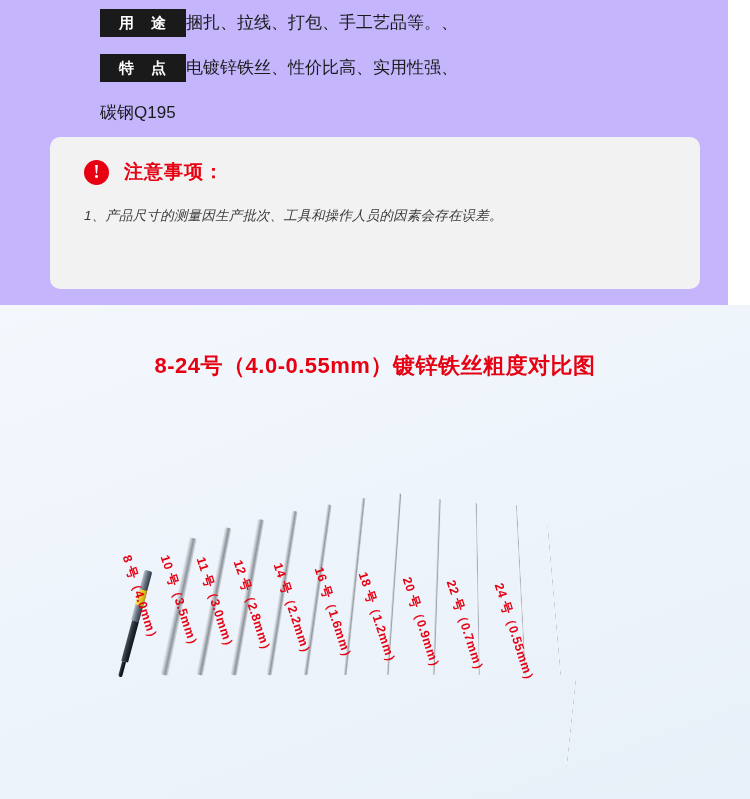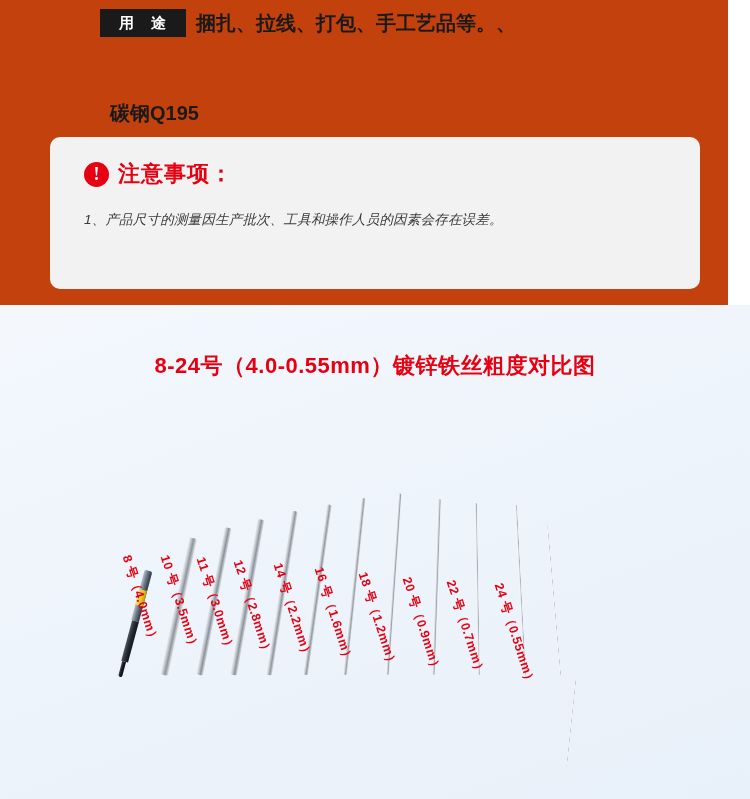--- a/index.html
+++ b/index.html
@@ -10,21 +10,21 @@
     width: 750px;
     height: 799px;
     background: #ffffff;
     font-family: "Liberation Sans", sans-serif;
     overflow: hidden;
   }
   .page {
     position: relative;
     width: 728px;
     height: 799px;
-    background: #c2410c;
+    background: #c4b5fd;
   }
 
   
   .spec-table {
     position: absolute;
     left: 100px;
     top: 6px;
     width: 560px;
   }
   .spec-row {
@@ -41,26 +41,25 @@
     font-size: 15px;
     font-weight: bold;
     display: flex;
     align-items: center;
     justify-content: space-around;
     letter-spacing: 1px;
     padding: 0 8px;
     box-sizing: border-box;
   }
   .spec-val {
-    margin-left: 10px;
-    font-size: 20px;
+    margin-left: 0;
+    font-size: 17px;
     color: #1a1a1a;
     line-height: 28px;
     white-space: nowrap;
-    font-weight: bold;
   }
 
   
   .notice {
     position: absolute;
     left: 50px;
     top: 137px;
     width: 650px;
     height: 152px;
     background: #f2f2f2;
@@ -79,23 +78,23 @@
     border-radius: 50%;
     background: #e60012;
     color: #ffffff;
     font-size: 18px;
     font-weight: bold;
     line-height: 25px;
     text-align: center;
     font-family: "Liberation Serif", serif;
   }
   .notice-title {
-    margin-left: 9px;
+    margin-left: 15px;
     color: #e60012;
-    font-size: 22px;
+    font-size: 19px;
     font-weight: bold;
     letter-spacing: 1px;
   }
   .notice-line {
     font-size: 13.5px;
     color: #3a3a3a;
     line-height: 25px;
     letter-spacing: 0.2px;
     font-style: italic;
   }
@@ -211,20 +210,22 @@
 <body>
 
 <div class="page">
 
   <div class="spec-table">
     <div class="spec-row">
       <div class="spec-key">用　途</div>
       <div class="spec-val">捆扎、拉线、打包、手工艺品等。、</div>
     </div>
     <div class="spec-row">
+      <div class="spec-key">特　点</div>
+      <div class="spec-val">电镀锌铁丝、性价比高、实用性强、</div>
     </div>
     <div class="spec-row">
       <div class="spec-val">碳钢Q195</div>
     </div>
   </div>
 
   <div class="notice">
     <div class="notice-head">
       <div class="excl-icon">!</div>
       <div class="notice-title">注意事项：</div>

